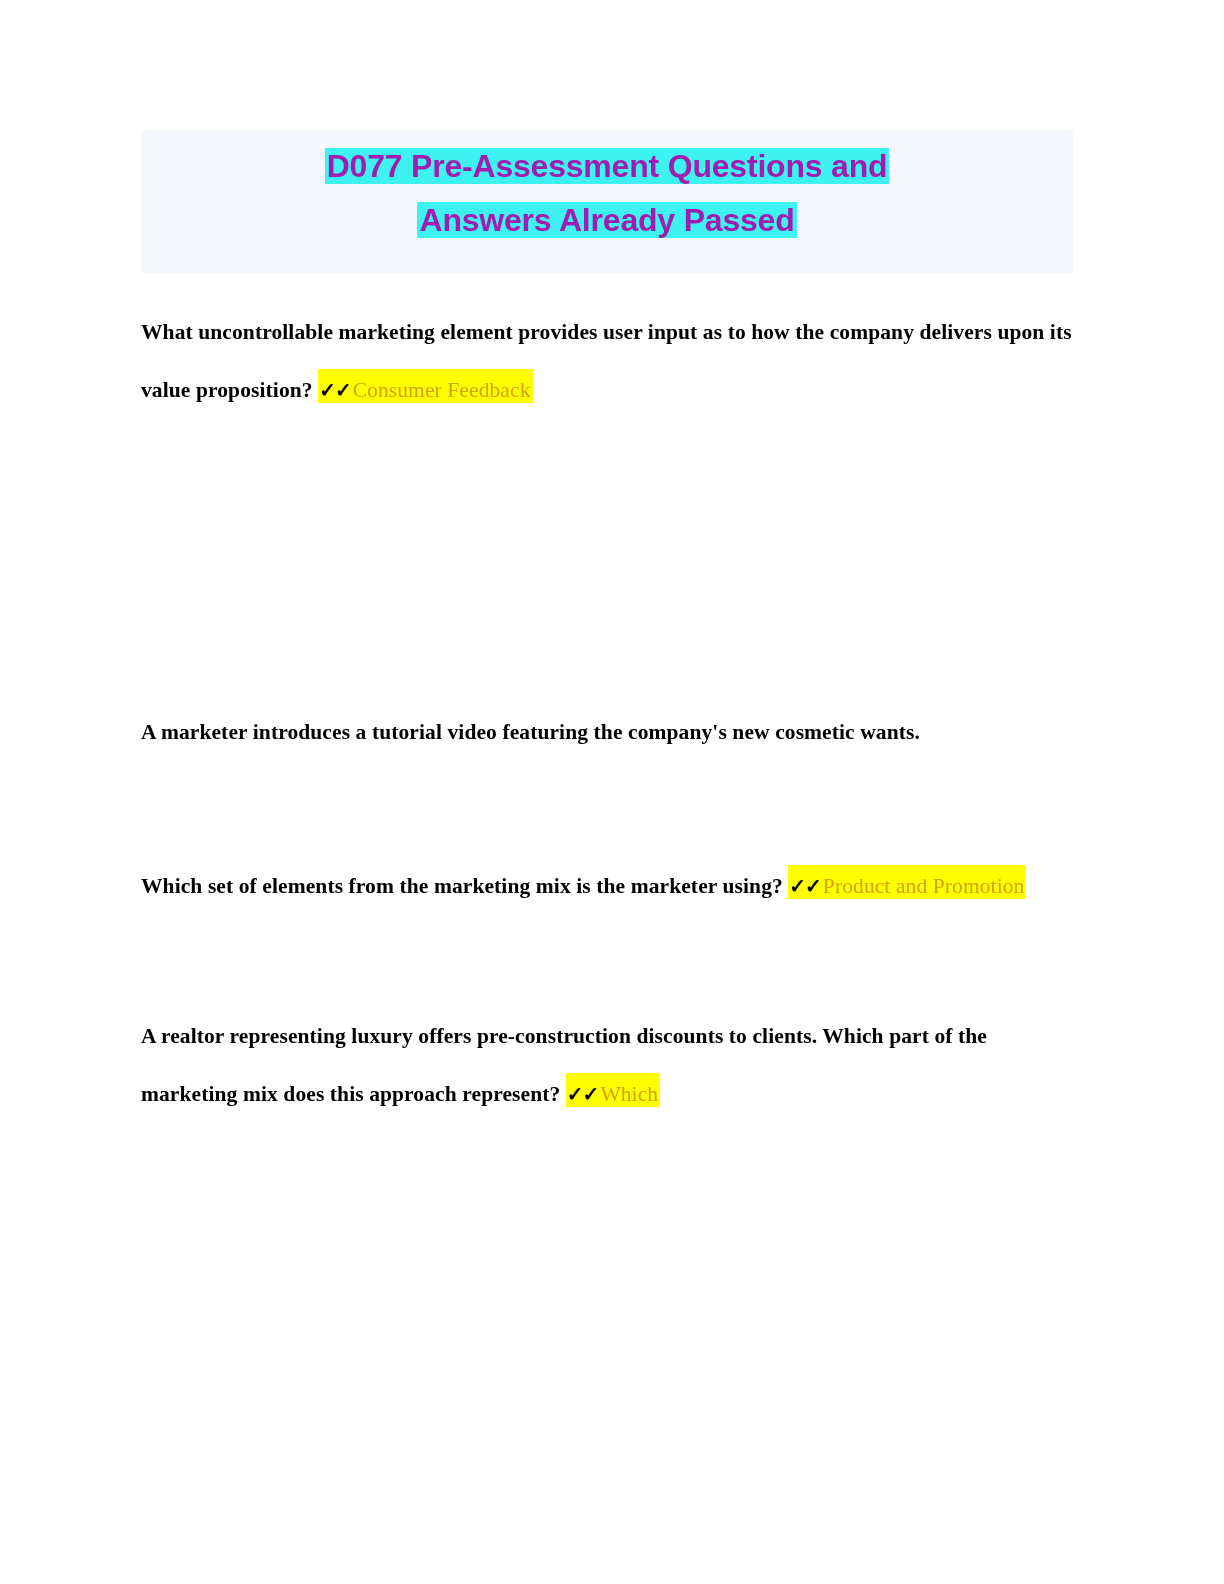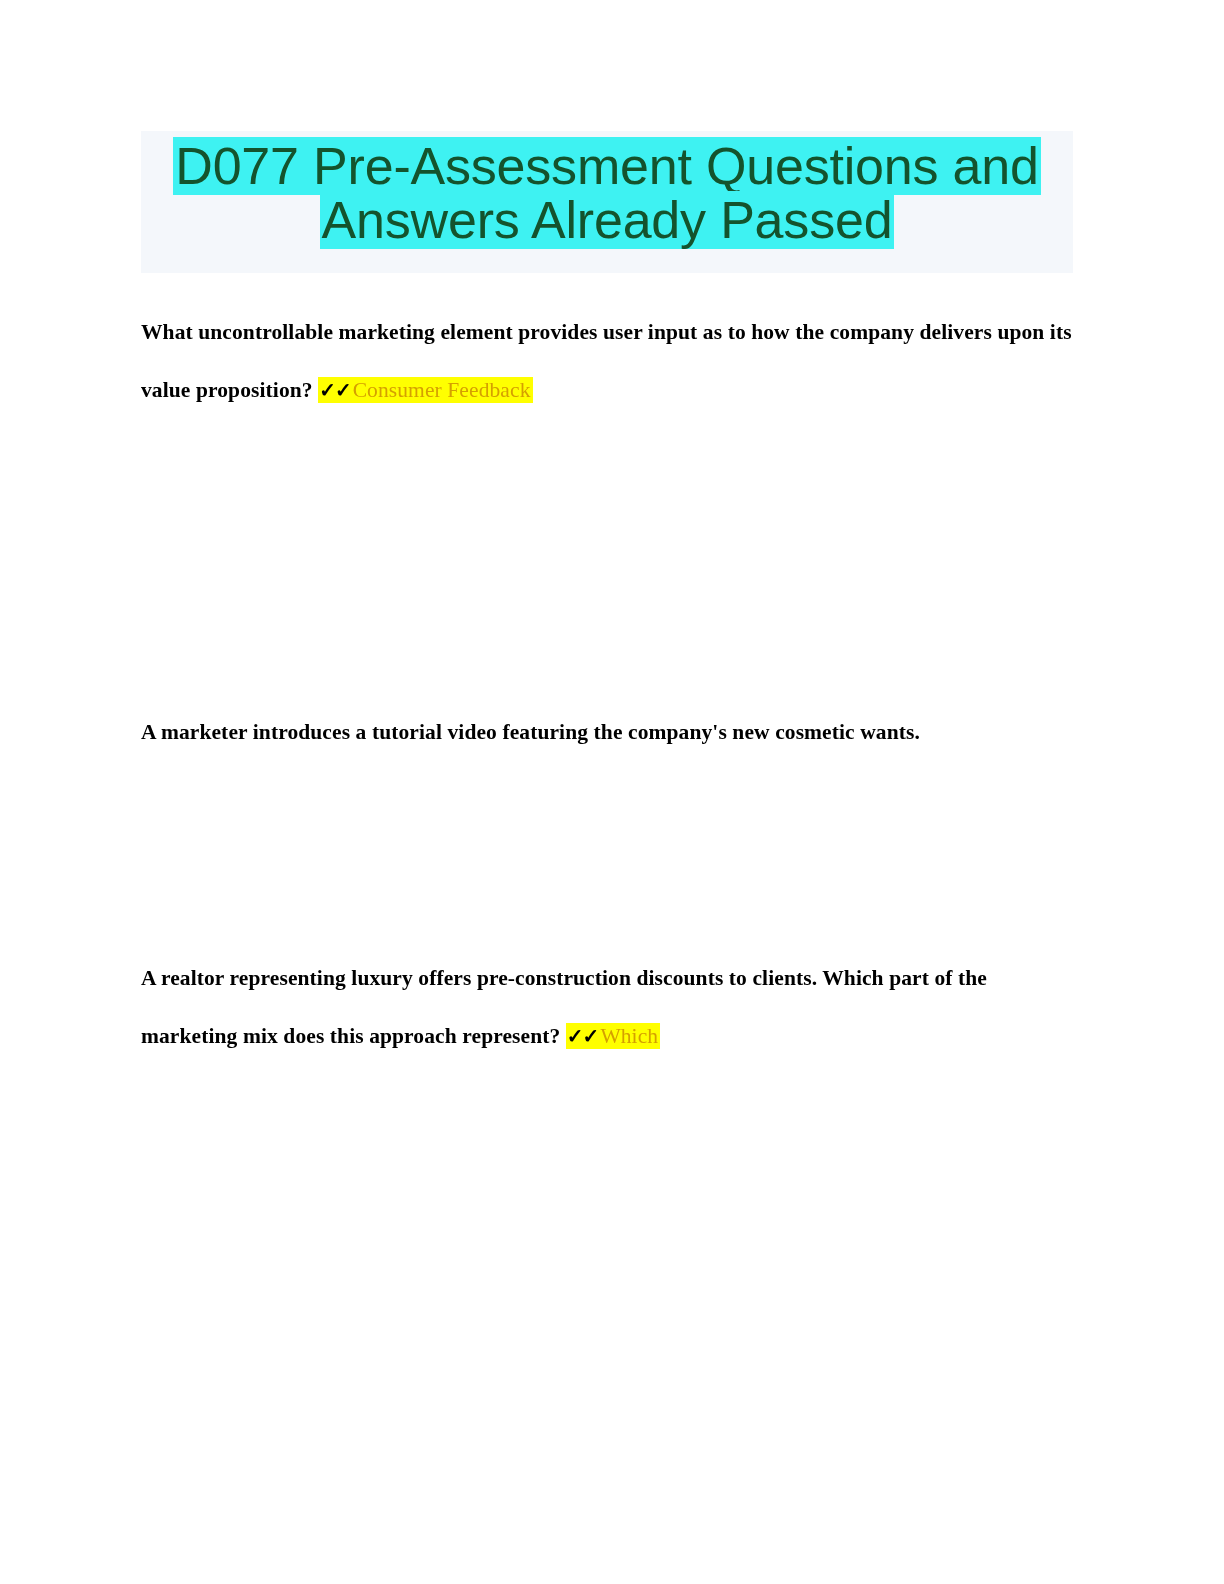--- a/index.html
+++ b/index.html
@@ -26,24 +26,24 @@
   .title-block {
     position: absolute;
     left: 141px;
     top: 131px;
     width: 932px;
     background: #f4f7fb;
     text-align: center;
   }
   .doc-title {
     font-family: "Liberation Sans", sans-serif;
-    font-weight: normal;
-    font-size: 52px;
+    font-weight: bold;
+    font-size: 32px;
     line-height: 54px;
-    color: #14532d;
+    color: #a21caf;
     margin: 0;
     padding: 8px 0 26px 0;
     letter-spacing: -0.2px;
   }
   .doc-title .hl {
     background: #3ef2f2;
     padding: 0 2px;
     box-decoration-break: clone;
     -webkit-box-decoration-break: clone;
   }
@@ -64,21 +64,21 @@
     white-space: normal;
   }
   .q-text {
     font-family: "Liberation Serif", serif;
     font-weight: 600;
   }
   .ans {
     background: #ffff00;
     color: #d5a000;
     font-weight: normal;
-    padding: 1px 2px 1px 1px;
+    padding: 9px 2px 1px 1px;
     box-decoration-break: clone;
     -webkit-box-decoration-break: clone;
   }
   .ans .ticks {
     color: #000000;
     font-weight: bold;
     font-size: 20px;
     letter-spacing: -1px;
     padding-right: 2px;
   }
@@ -115,20 +115,26 @@
     <div class="spacer-md"></div>
 
     <div class="qa">
       <div class="line">
         <span class="q-text">A marketer introduces a tutorial video featuring the company's new cosmetic wants.</span>
       </div>
     </div>
 
     <div class="spacer-lg"></div>
 
+    <div class="qa">
+      <div class="line">
+        <span class="q-text">Which set of elements from the marketing mix is the marketer using?</span>
+        <span class="ans"><span class="ticks">✓✓</span><span>Product and Promotion</span></span>
+      </div>
+    </div>
 
     <div class="spacer-md"></div>
 
     <div class="qa">
       <div class="line">
         <span class="q-text">A realtor representing luxury offers pre-construction discounts to clients. Which part of the marketing mix does this approach represent?</span>
         <span class="ans"><span class="ticks">✓✓</span><span>Which</span></span>
       </div>
     </div>
 

